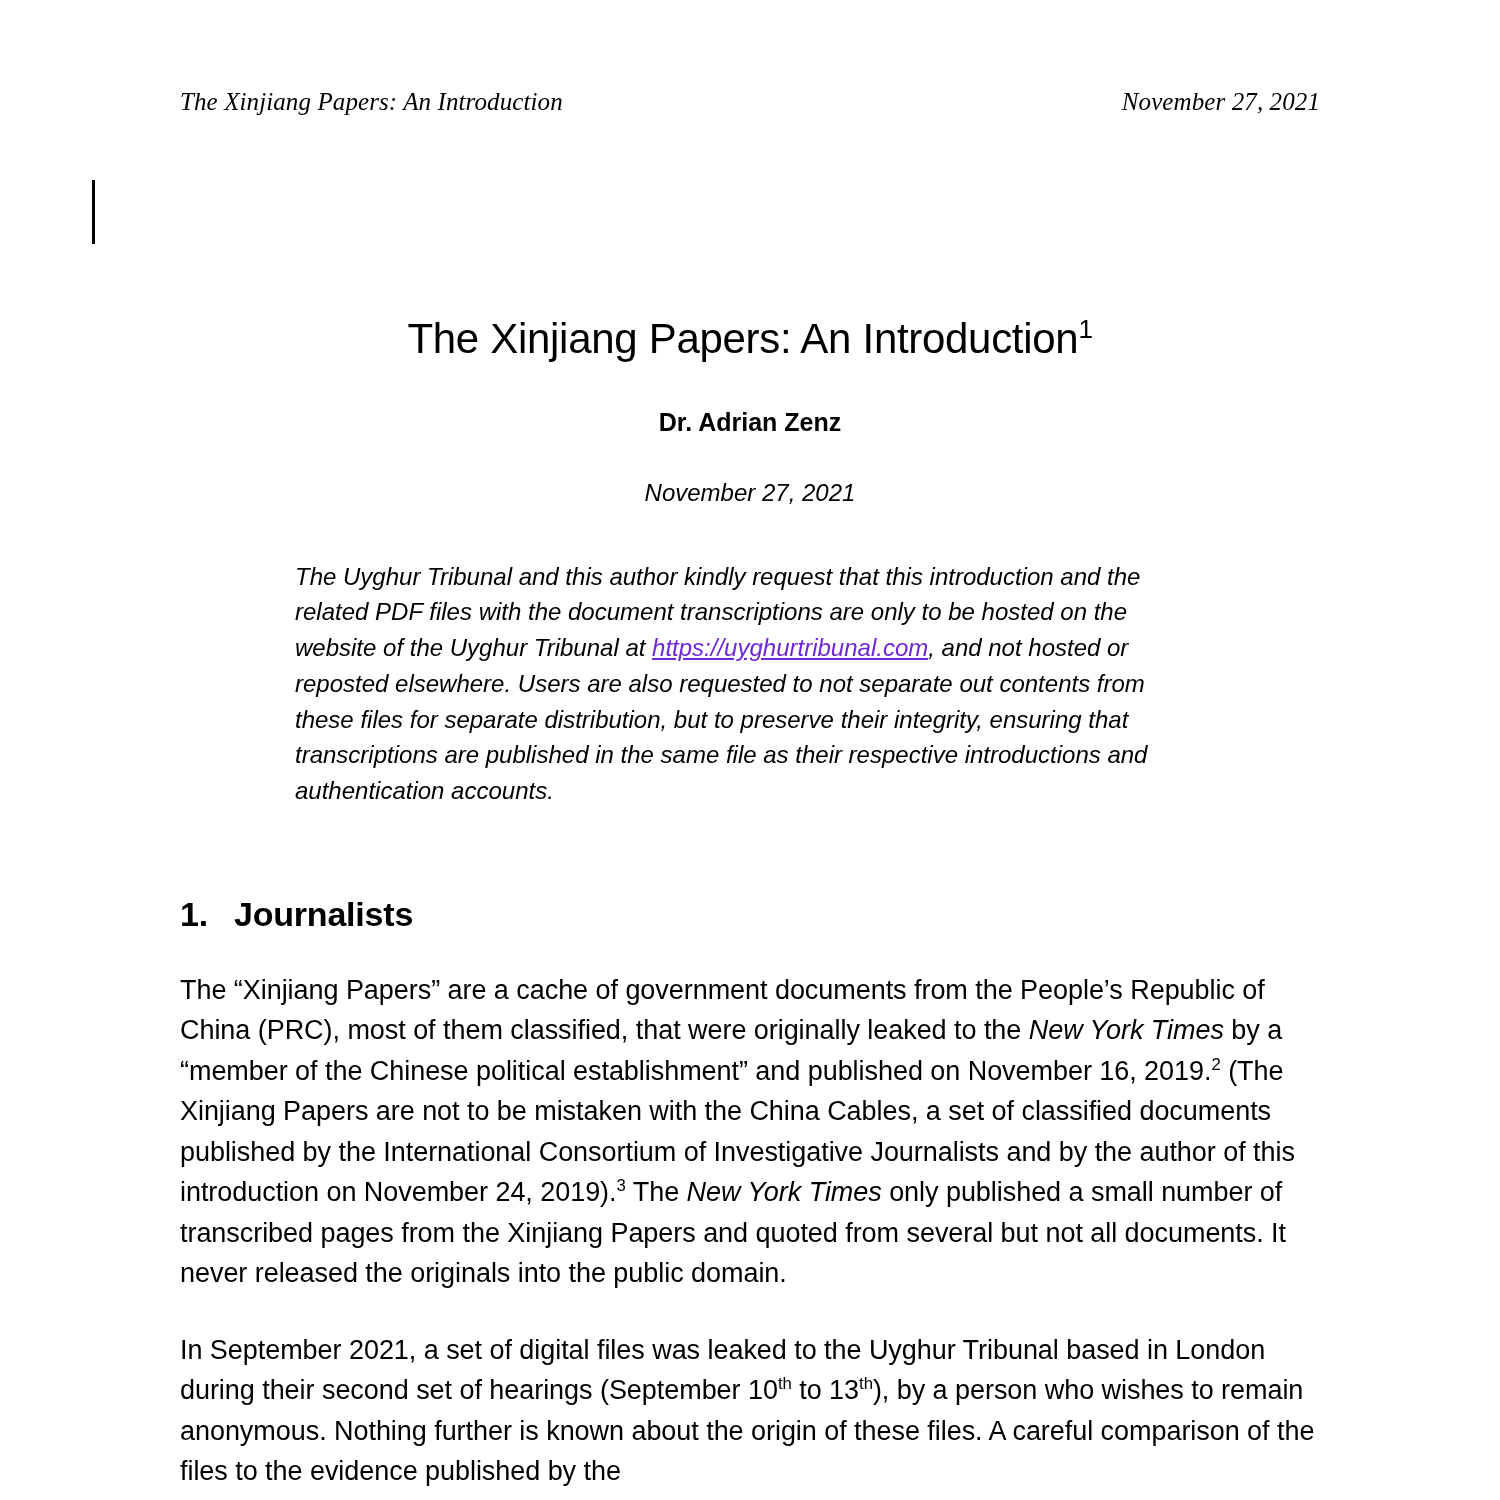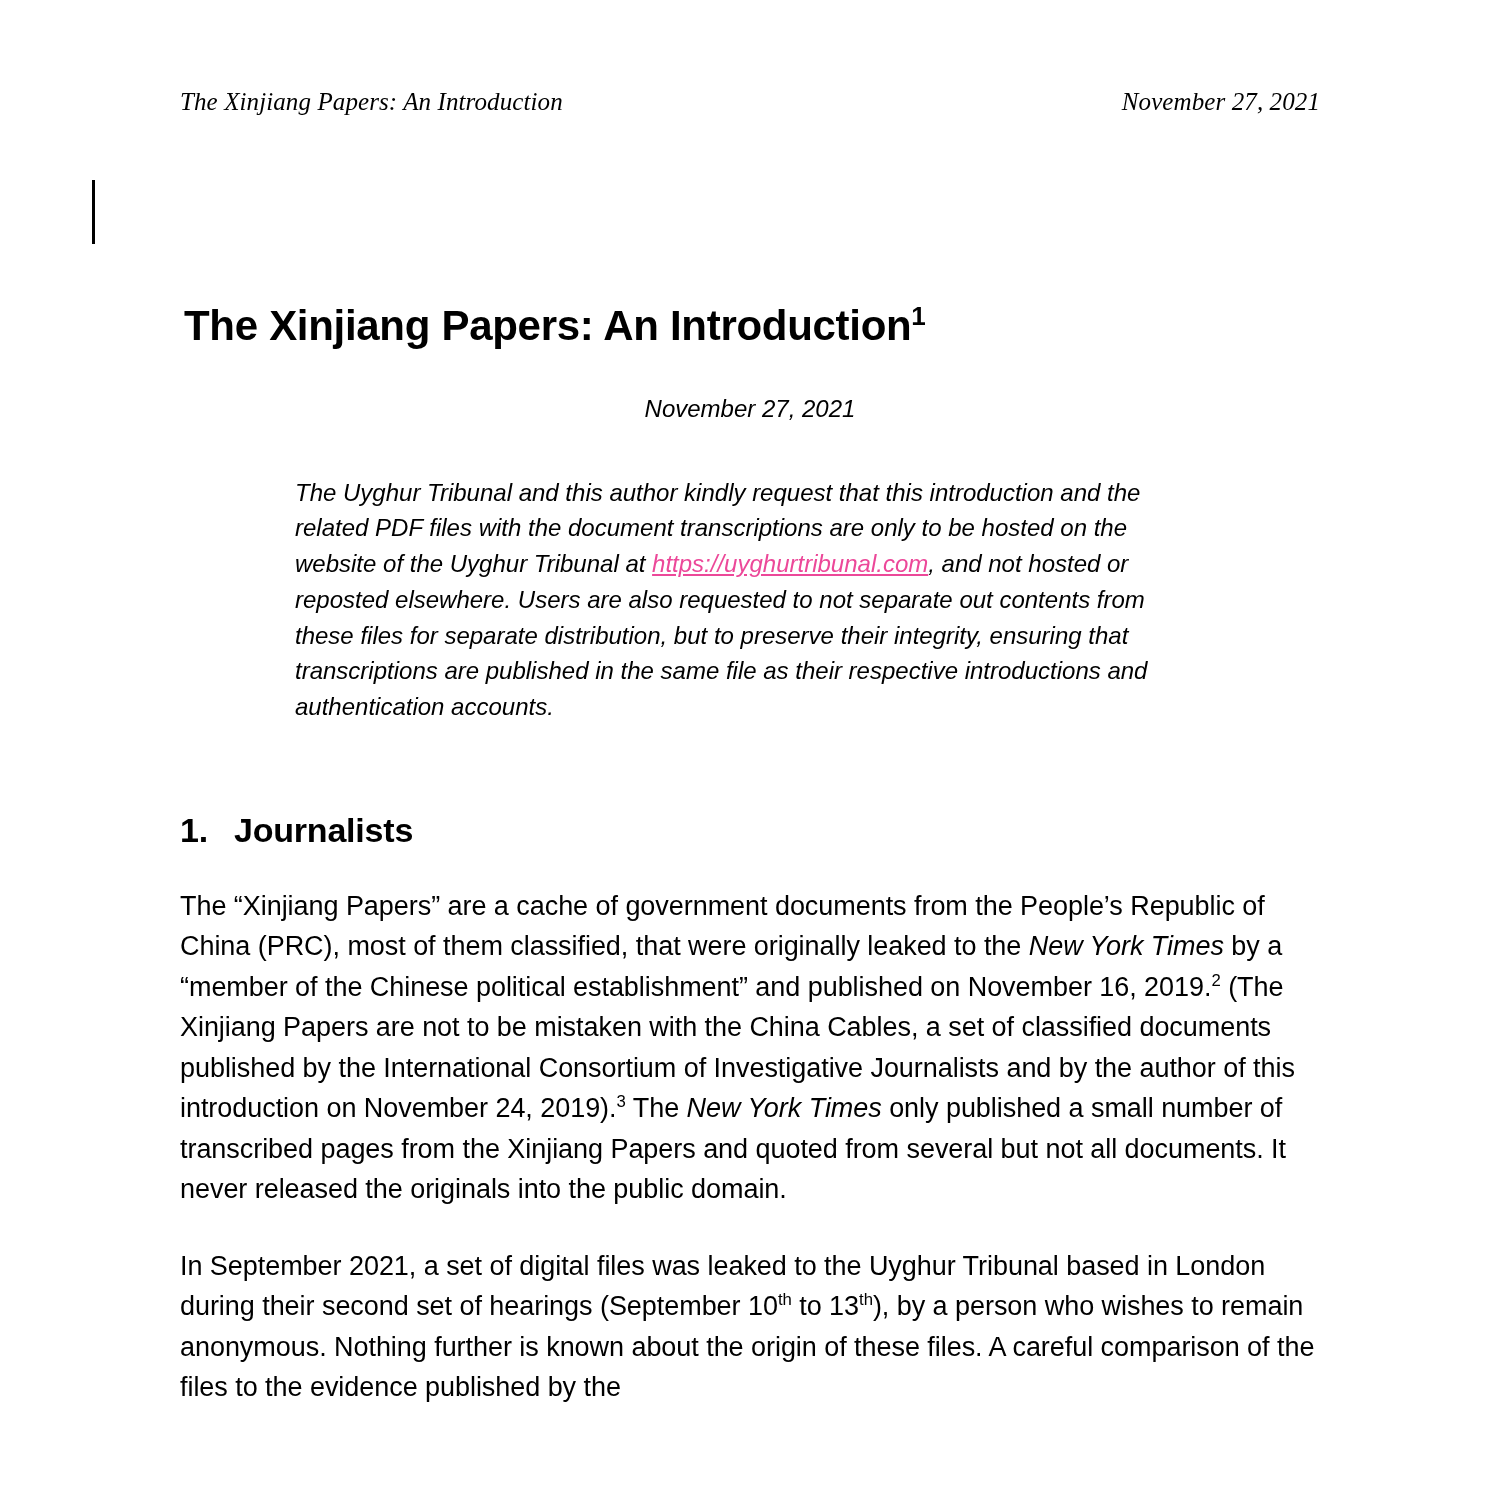--- a/index.html
+++ b/index.html
@@ -51,24 +51,25 @@
 
   
   .content {
     position: absolute;
     left: 180px;
     top: 0;
     width: 1140px;
   }
 
   .doc-title {
-    margin: 4px;
+    margin: 17px;
     padding-top: 298px;
+    text-align: center;
     font-size: 42px;
-    font-weight: bold;
+    font-weight: normal;
     letter-spacing: -0.3px;
     line-height: 1.12;
   }
 
   sup {
     font-size: 0.62em;
     vertical-align: super;
     line-height: 0;
   }
 
@@ -95,21 +96,21 @@
   .notice {
     margin: 50px 0 0 115px;
     width: 910px;
     font-size: 24px;
     font-style: italic;
     line-height: 1.49;
     text-align: left;
   }
   .notice a,
   .notice .weblink {
-    color: #ec4899;
+    color: #6d28d9;
   }
 
   .section-heading {
     margin: 86px 0 0 0;
     font-size: 34px;
     font-weight: bold;
     letter-spacing: -0.2px;
     display: flex;
     gap: 26px;
   }
@@ -134,20 +135,21 @@
     <span class="hdr-right">November 27, 2021</span>
   </div>
 
   <div class="change-bar"></div>
 
   <div class="content">
 
     <h1 class="doc-title"><span>The Xinjiang Papers: An Introduction</span><sup>1</sup></h1>
 
     <div class="byline-block">
+      <div class="author-name">Dr. Adrian Zenz</div>
       <div class="byline-date">November 27, 2021</div>
     </div>
 
     <p class="notice"><span>The Uyghur Tribunal and this author kindly request that this introduction and the related PDF files with the document transcriptions are only to be hosted on the website of the Uyghur Tribunal at </span><a class="weblink" href="#">https://uyghurtribunal.com</a><span>, and not hosted or reposted elsewhere. Users are also requested to not separate out contents from these files for separate distribution, but to preserve their integrity, ensuring that transcriptions are published in the same file as their respective introductions and authentication accounts.</span></p>
 
     <h2 class="section-heading">
         <span class="sec-num">1.</span>
         <span>Journalists</span>
       </h2>
 

